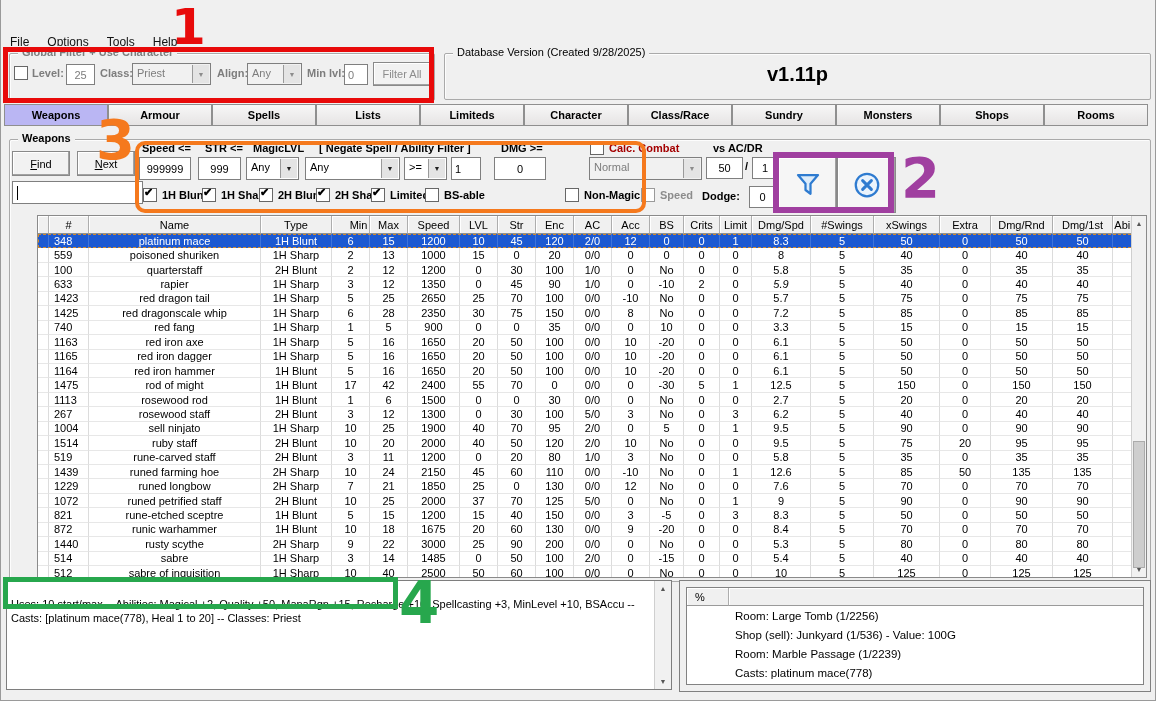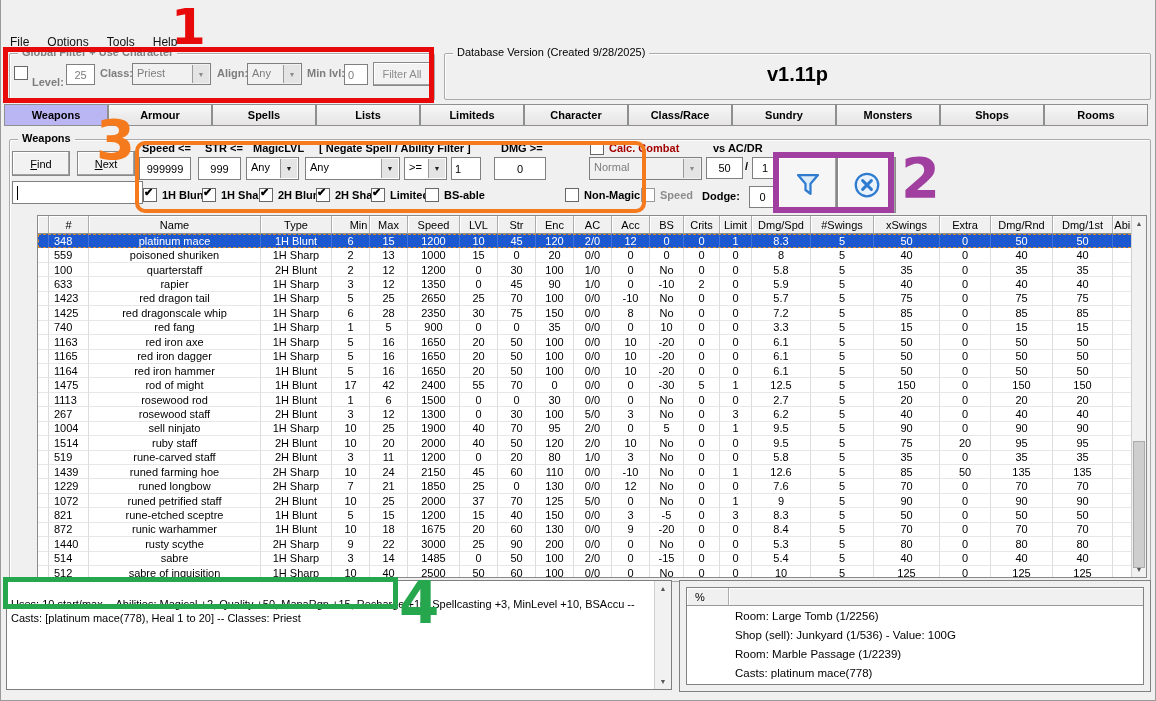--- a/index.html
+++ b/index.html
@@ -92,21 +92,21 @@
       <span class="menu-item">Tools</span>
       <span class="menu-item">Help</span>
     </div>
 
   <div class="groupbox" style="left:8px;top:53px;width:424px;height:46px;">
     <span class="legend gray">Global Filter + Use Character</span>
   </div>
   <div class="cbx" style="left:13px;top:66px;">
       <span class="cb"></span>
     </div>
-  <span class="lbl gray" style="left:31px;top:76px;">Level:</span>
+  <span class="lbl gray" style="left:31px;top:67px;">Level:</span>
   <div class="tb gray" style="left:65px;top:64px;width:29px;height:21px;">25</div>
   <span class="lbl gray" style="left:99px;top:67px;">Class:</span>
   <div class="dd disabled" style="left:131px;top:63px;width:79px;height:22px;">
     <span class="val">Priest</span>
     <span class="arrow">▼</span>
   </div>
   <span class="lbl gray" style="left:216px;top:67px;">Align:</span>
   <div class="dd disabled" style="left:246px;top:63px;width:55px;height:22px;">
     <span class="val">Any</span>
     <span class="arrow">▼</span>
@@ -336,21 +336,21 @@
           <div class="g-cell" style="width: 38px;">12</div>
           <div class="g-cell" style="width: 52px; text-align: right;">1350</div>
           <div class="g-cell" style="width: 38px;">0</div>
           <div class="g-cell" style="width: 38px;">45</div>
           <div class="g-cell" style="width: 38px;">90</div>
           <div class="g-cell" style="width: 38px;">1/0</div>
           <div class="g-cell" style="width: 38px;">0</div>
           <div class="g-cell" style="width: 34px;">-10</div>
           <div class="g-cell" style="width: 36px;">2</div>
           <div class="g-cell" style="width: 32px;">0</div>
-          <div class="g-cell" style="width: 59px;">5.9</div>
+          <div class="g-cell" style="width: 59px; font-style: italic;">5.9</div>
           <div class="g-cell" style="width: 63px;">5</div>
           <div class="g-cell" style="width: 66px;">40</div>
           <div class="g-cell" style="width: 51px;">0</div>
           <div class="g-cell" style="width: 62px;">40</div>
           <div class="g-cell" style="width: 60px;">40</div>
           <div class="g-cell" style="width: 40px; flex: 1 1 0%;"></div>
         </div>
         <div class="grid-row">
           <div class="g-cell" style="width: 11px;"></div>
           <div class="g-cell left" style="width: 40px;">1423</div>

